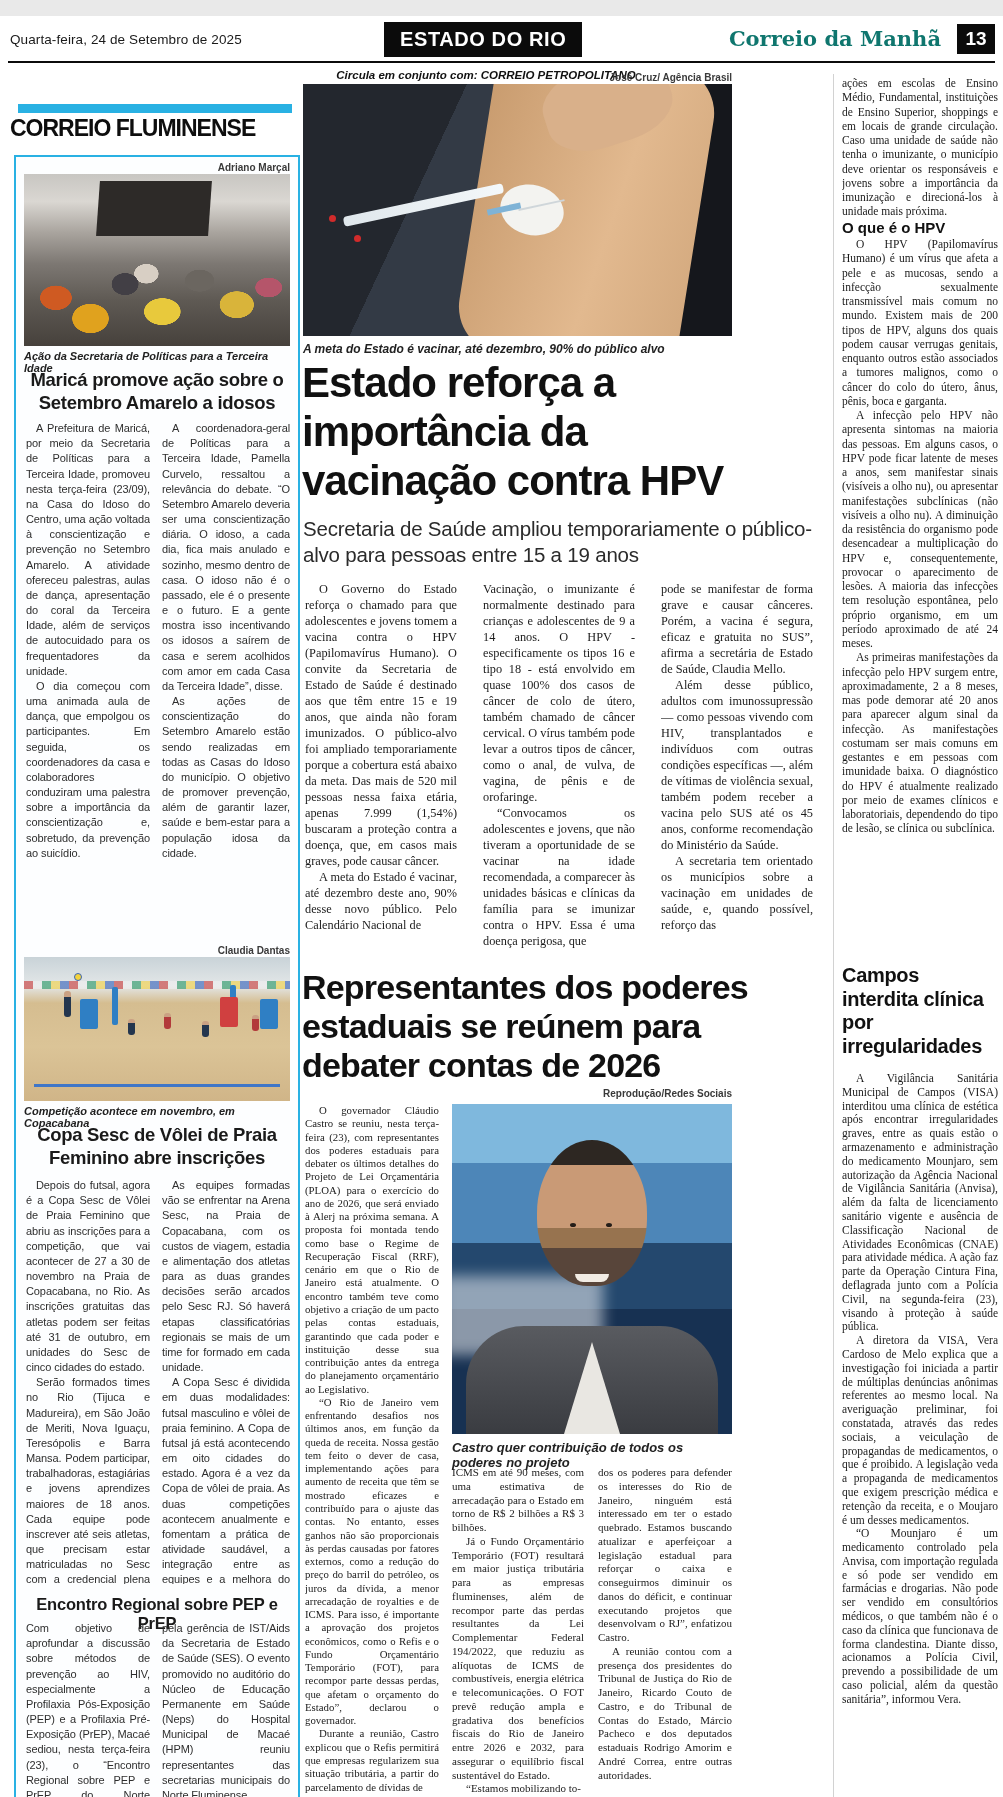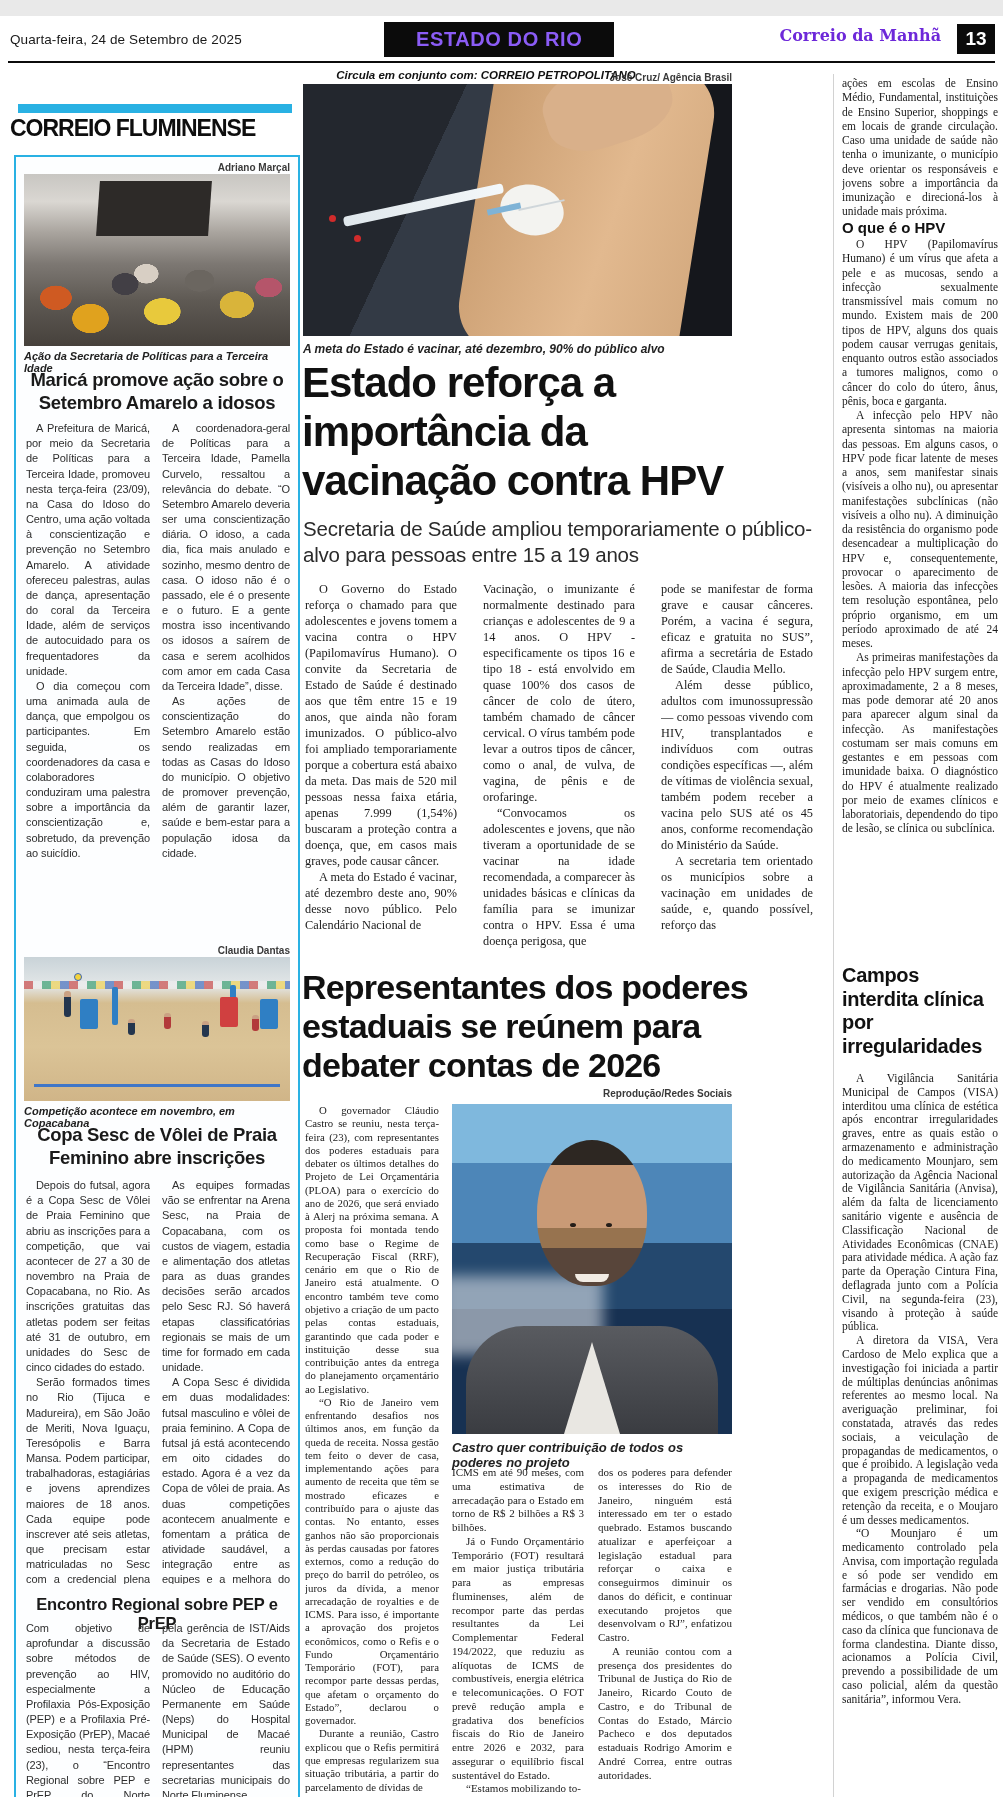--- a/index.html
+++ b/index.html
@@ -1,23 +1,23 @@
 <!DOCTYPE html>
 <html lang="pt"><head>
 <meta charset="utf-8">
 <style>
   html,body{margin:0;padding:0;background:#e9e9e9;}
   .page{position:relative;width:1003px;height:1797px;background:#fff;margin:16px auto;
         font-family:"Liberation Sans",sans-serif;color:#161616;overflow:hidden;}
   .abs{position:absolute;}
   
   .date{font-size:13.5px;color:#1a1a1a;letter-spacing:.1px;}
-  .section-box{background:#0b0b0b;color:#8b5cf6;font-weight:700;font-size:20px;
-               letter-spacing:.6px;padding:6px 32px;}
-  .masthead{font-family:"DejaVu Serif",serif;font-weight:700;font-size:16px;color:#6d28d9;}
+  .section-box{background:#0b0b0b;color:#ffffff;font-weight:700;font-size:20px;
+               letter-spacing:.6px;padding:6px 16px;}
+  .masthead{font-family:"DejaVu Serif",serif;font-weight:700;font-size:21px;color:#0f766e;}
   .pagenum{background:#0b0b0b;color:#fff;font-weight:700;font-size:19px;width:38px;height:30px;
            display:flex;align-items:center;justify-content:center;}
   .hrule{background:#0b0b0b;height:2px;}
   .circ{font-size:11.5px;font-weight:700;color:#111;text-align:center;}
   .credit{font-size:10px;font-weight:700;color:#3a3a3a;text-align:right;}
   
   .cfbar{background:#29b1e3;height:9px;}
   .cftitle{font-size:23px;font-weight:800;letter-spacing:-1px;color:#0e0e0e;white-space:nowrap;}
   .cfbox{border:2px solid #29b1e3;background:#fdfeff;}
   .caption{font-style:italic;font-weight:700;font-size:11px;color:#222;}

